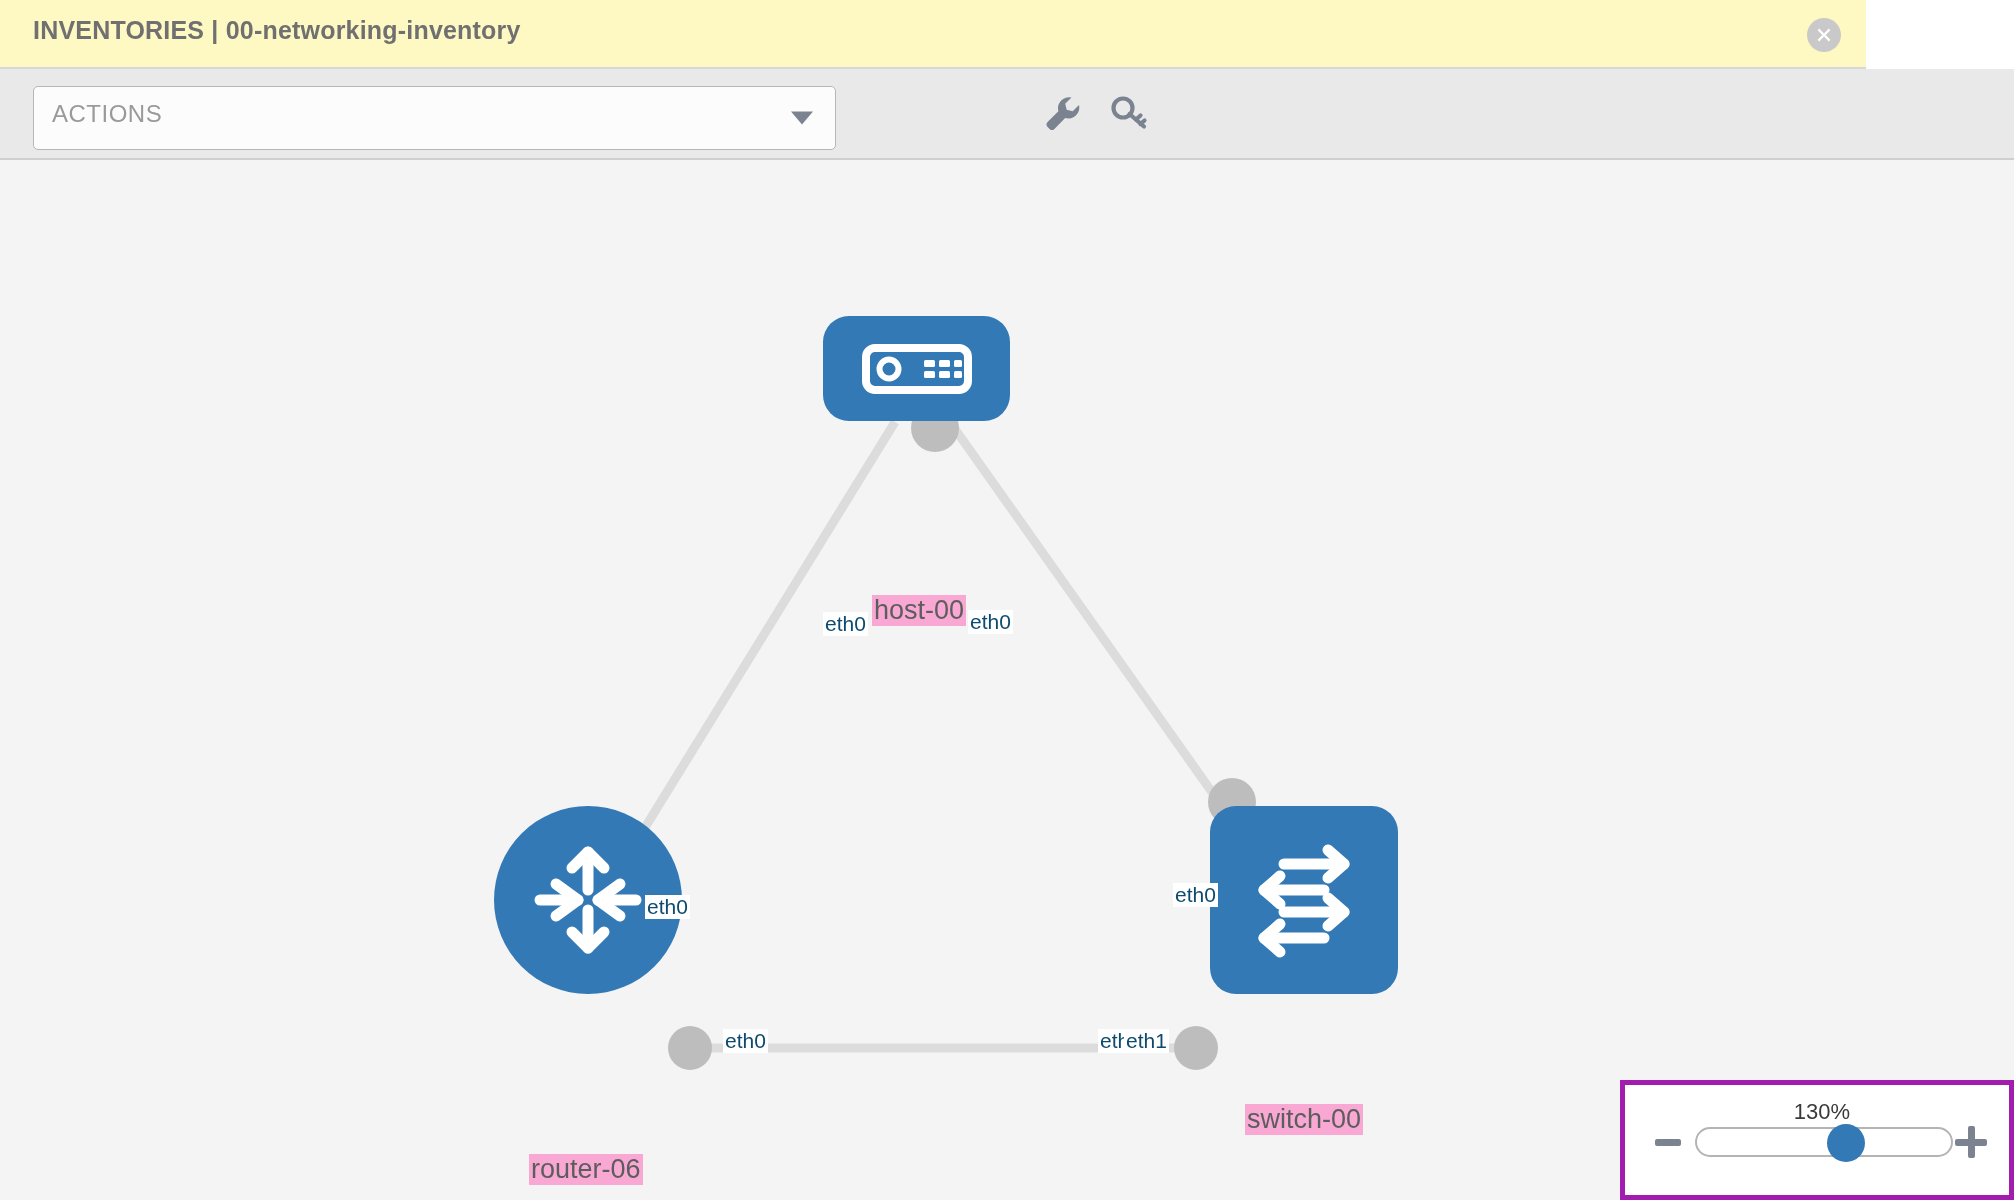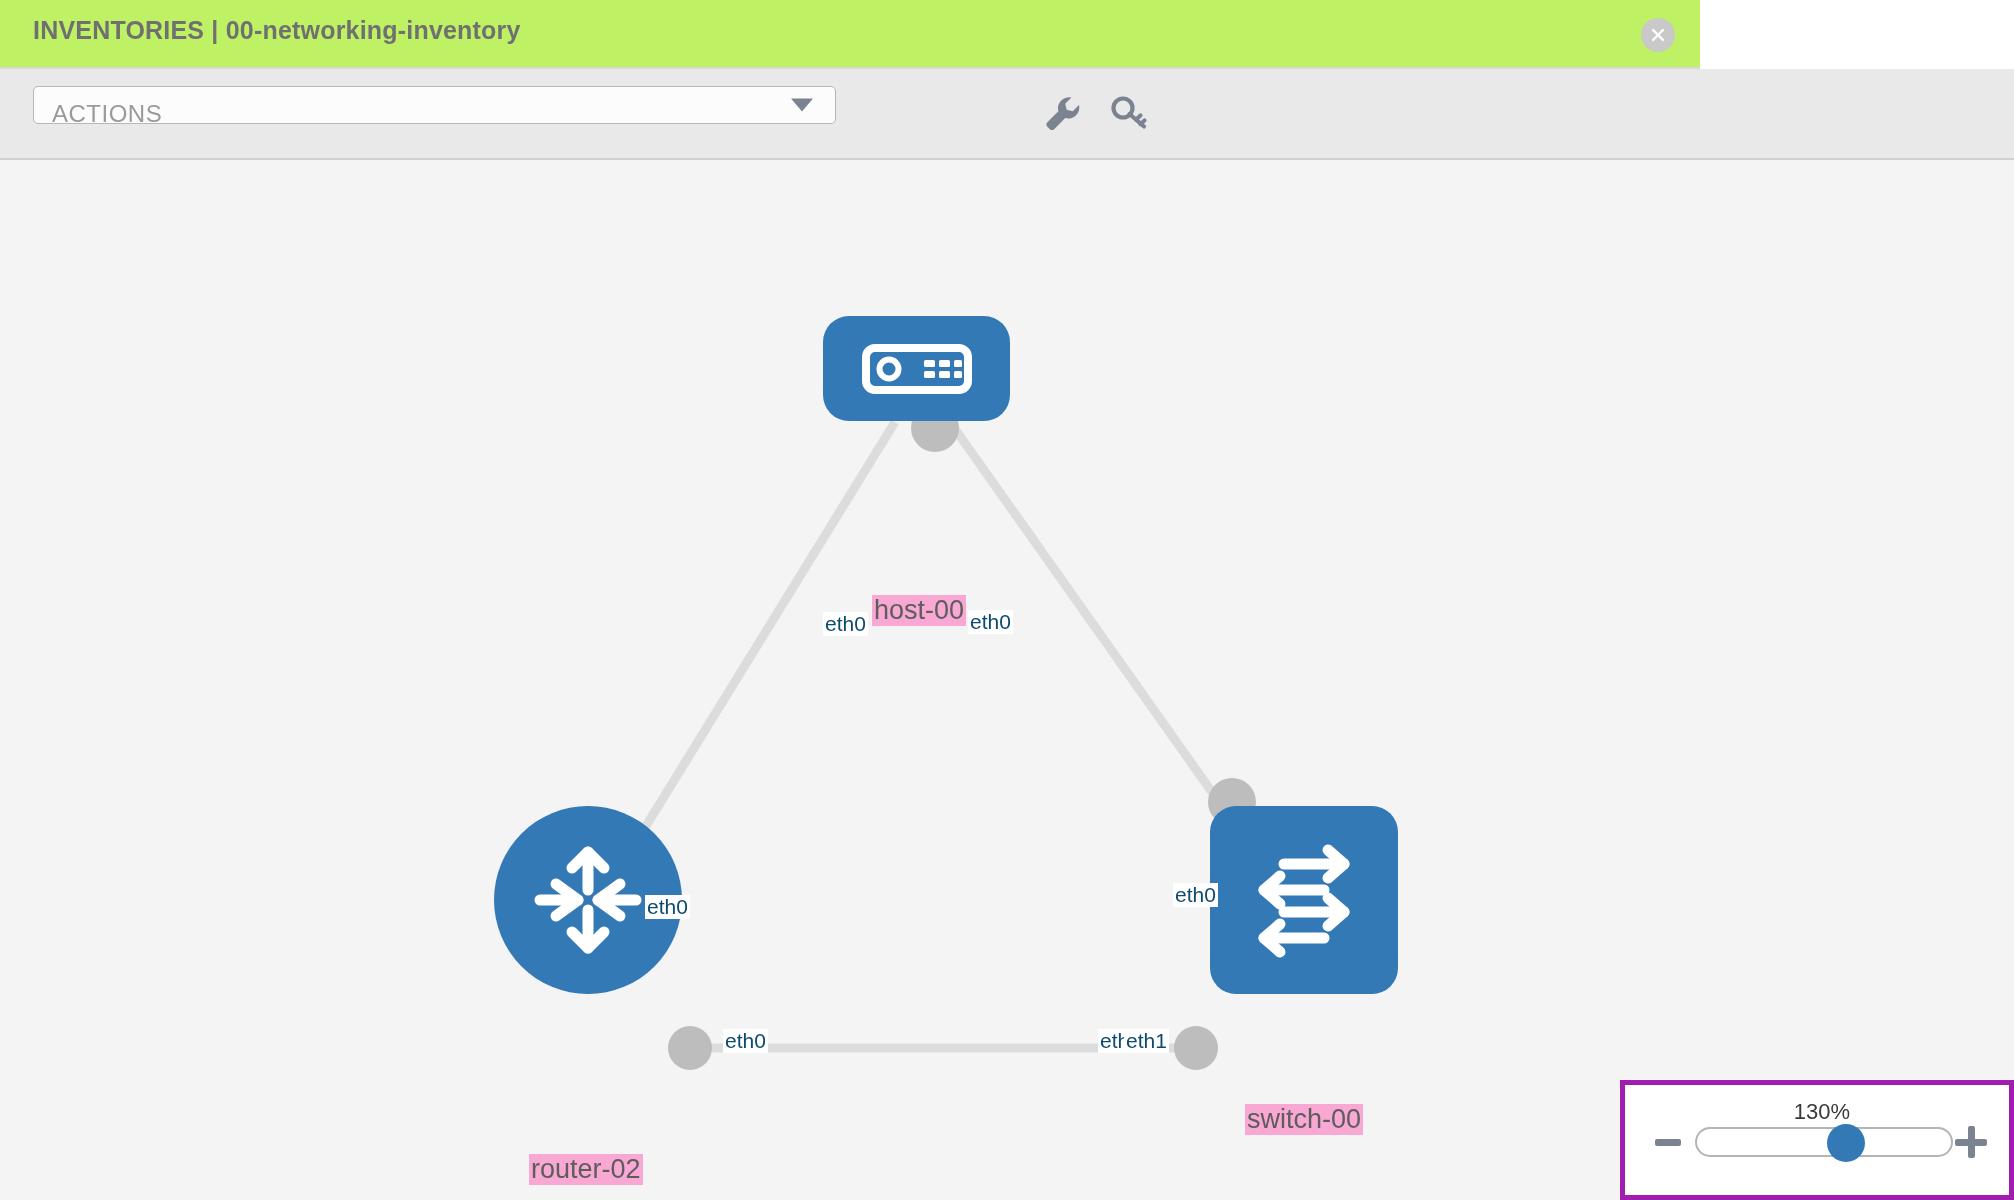--- a/index.html
+++ b/index.html
@@ -7,22 +7,22 @@
     width: 2014px; height: 1200px;
     background: #ffffff;
     font-family: "Liberation Sans", sans-serif;
     overflow: hidden;
   }
   #app { position: relative; width: 2014px; height: 1200px; }
 
   
   .header {
     position: absolute; left: 0; top: 0;
-    width: 1700px; height: 69px;
-    background: #bef264;
+    width: 1866px; height: 69px;
+    background: #fef9c3;
     border-bottom: 2px solid #d7d7d7;
   }
   .page-title {
     position: absolute; left: 33px; top: 16px;
     font-size: 25px; font-weight: bold;
     color: #707070; letter-spacing: 0.2px;
     white-space: nowrap;
   }
   .close-btn {
     position: absolute; right: 25px; top: 18px;
@@ -34,21 +34,21 @@
 
   
   .toolbar {
     position: absolute; left: 0; top: 69px;
     width: 2014px; height: 91px;
     background: #e9e9e9;
     border-bottom: 2px solid #cfcfcf;
   }
   .actions-select {
     position: absolute; left: 33px; top: 17px;
-    width: 803px; height: 38px;
+    width: 803px; height: 64px;
     background: #fcfcfc;
     border: 1px solid #b7b7b7;
     border-radius: 5px;
   }
   .actions-select .label {
     position: absolute; left: 18px; top: 13px;
     font-size: 24px; color: #9a9a9a; letter-spacing: 0.5px;
   }
   .caret {
     position: absolute; right: 22px; top: 50%;
@@ -259,21 +259,21 @@
           <polyline points="34,34 18,48 34,62"></polyline>
           <line x1="38" y1="70" x2="98" y2="70"></line>
           <polyline points="82,56 98,70 82,84"></polyline>
           <line x1="78" y1="96" x2="18" y2="96"></line>
           <polyline points="34,82 18,96 34,110"></polyline>
         </g>
       </svg>
     </div>
 
     <div class="node-label label-host">host-00</div>
-    <div class="node-label label-router">router-02</div>
+    <div class="node-label label-router">router-06</div>
     <div class="node-label label-switch">switch-00</div>
 
     <div class="iface-label if-host-left">eth0</div>
     <div class="iface-label if-host-right">eth0</div>
     <div class="iface-label if-router-up">eth0</div>
     <div class="iface-label if-switch-up">eth0</div>
     <div class="iface-label if-router-r">eth0</div>
     <div class="iface-label if-switch-l0">eth0</div>
     <div class="iface-label if-switch-l1">eth1</div>
 

